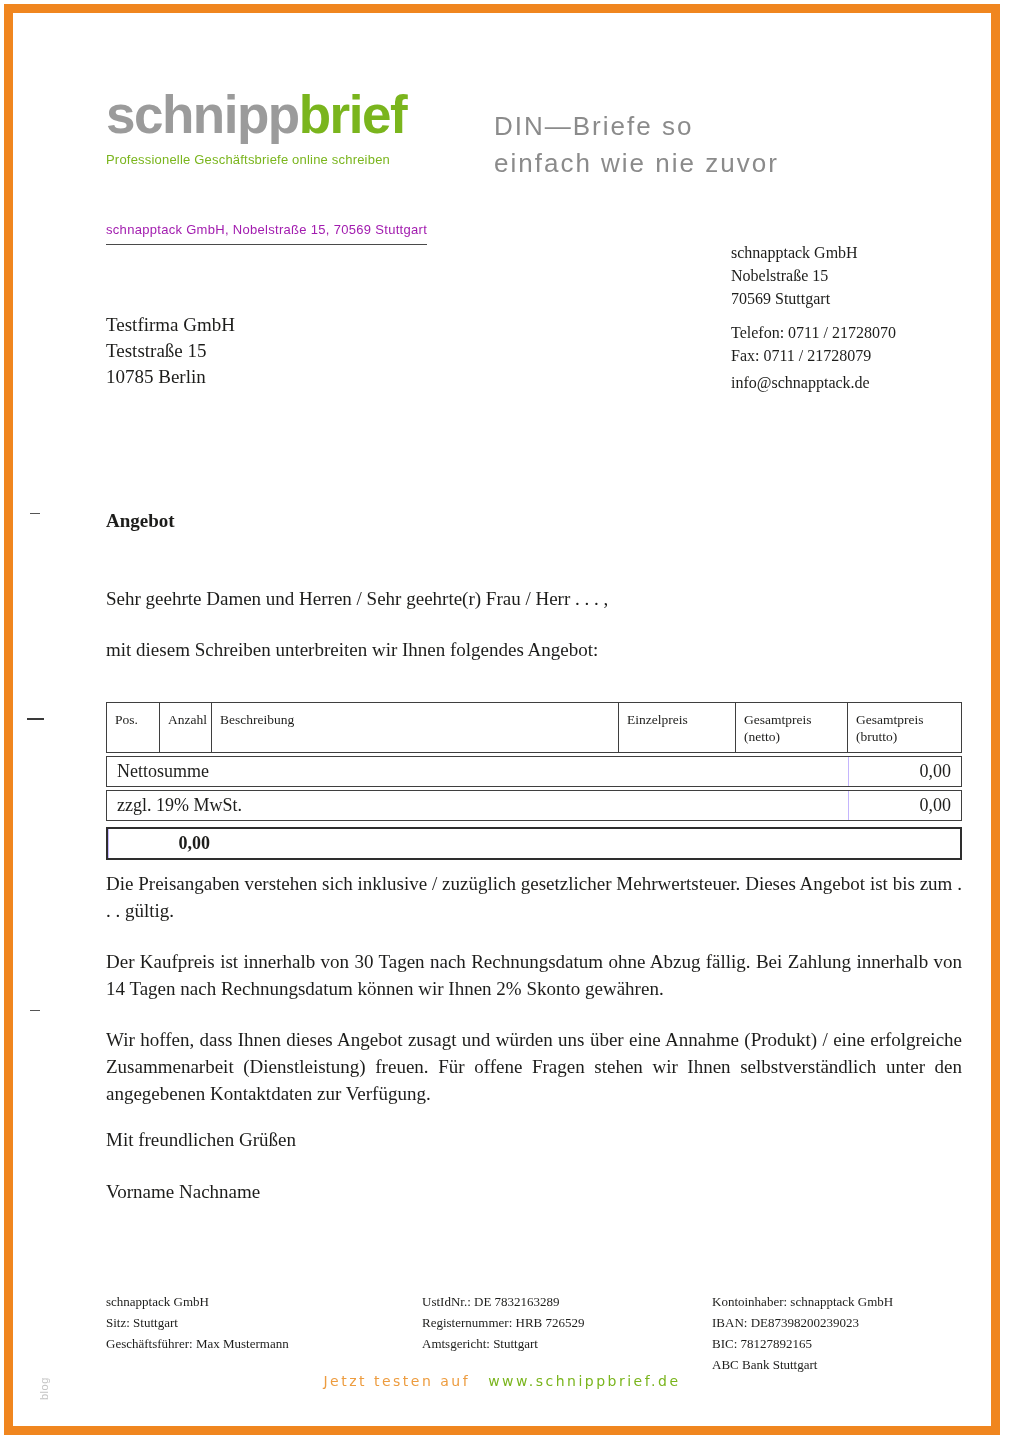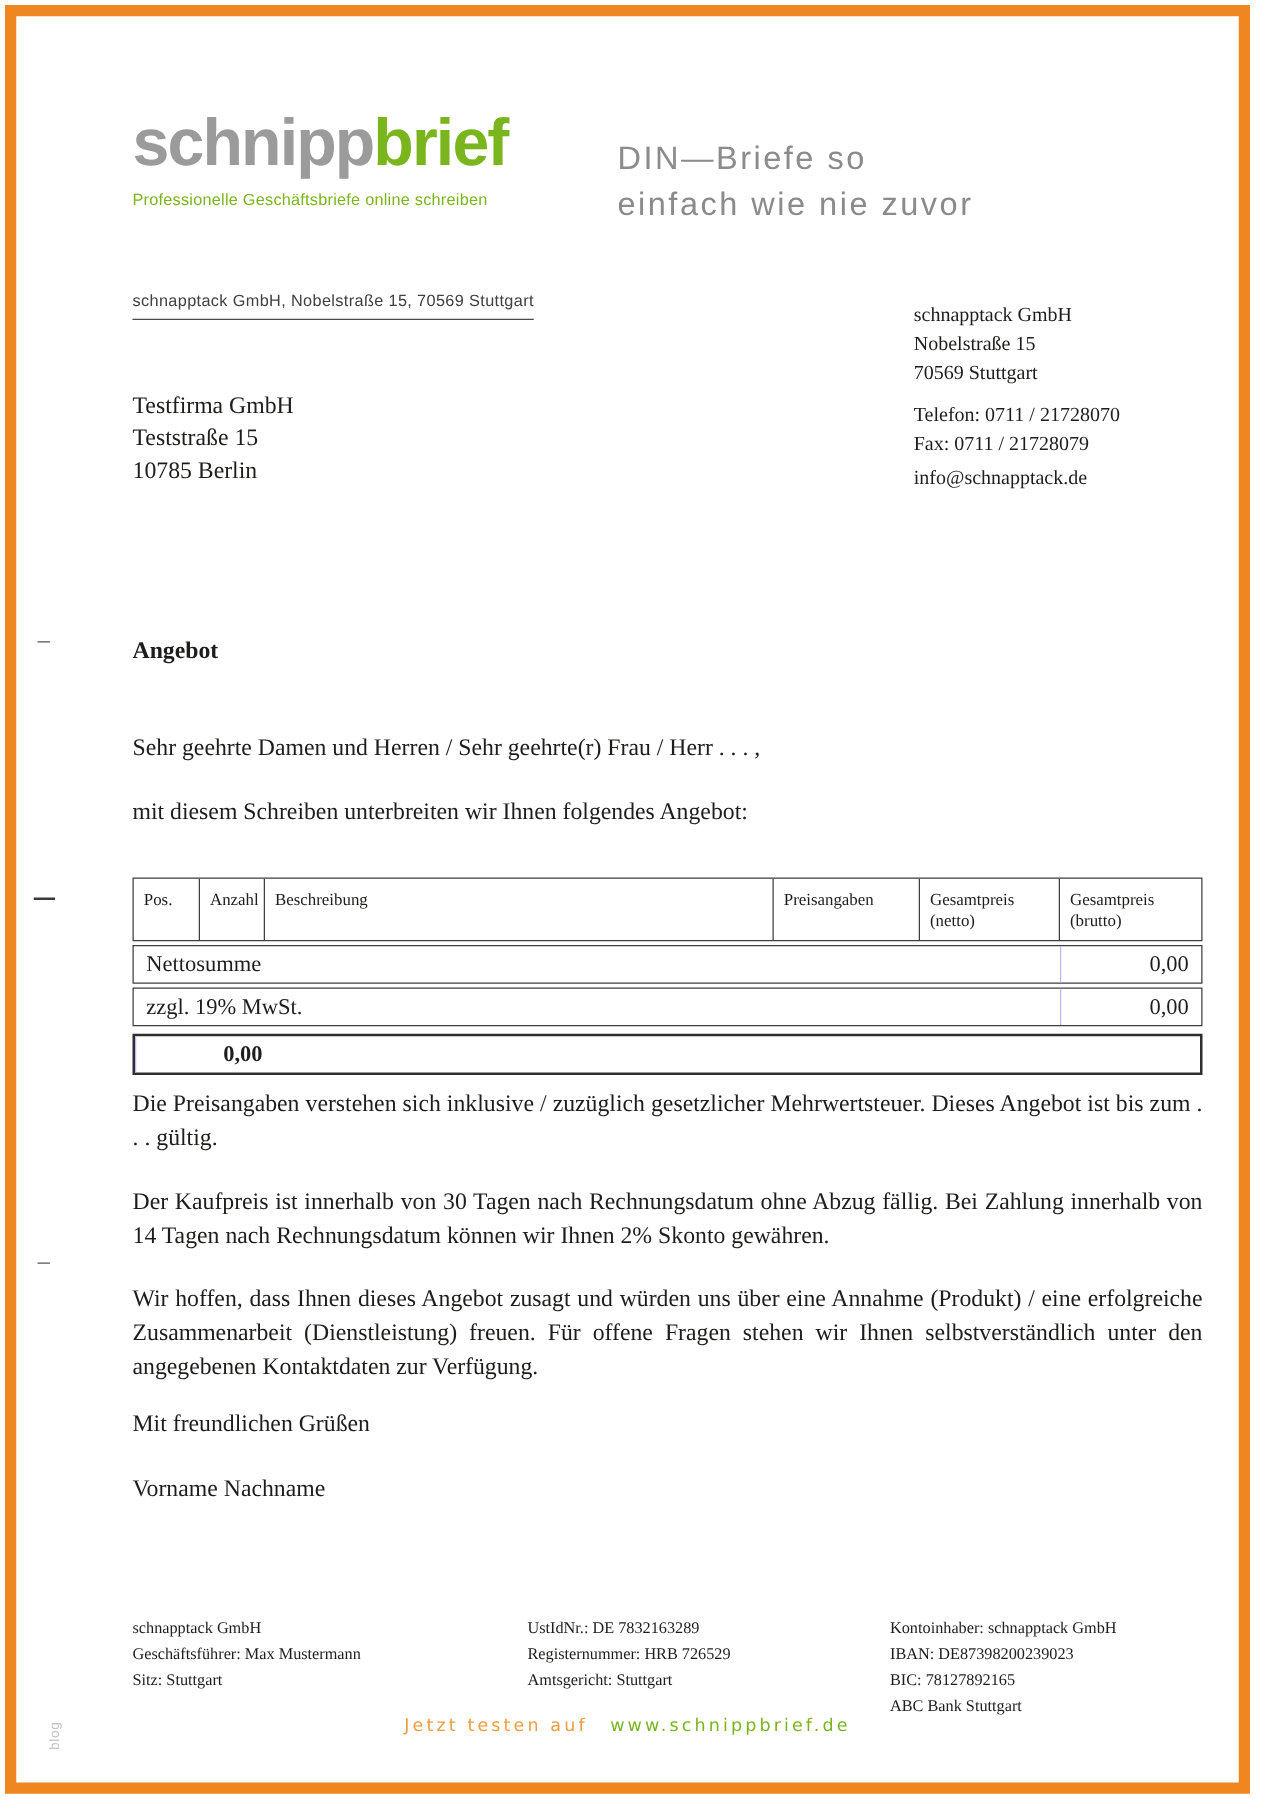--- a/index.html
+++ b/index.html
@@ -69,24 +69,24 @@
     color: #8b8b8b;
     font-size: 26px;
     line-height: 37px;
     letter-spacing: 2px;
   }
 
   
   .sender-line {
     position: absolute;
     left: 106px;
-    top: 233px;
+    top: 222px;
     font-family: "Liberation Sans", sans-serif;
     font-size: 13px;
-    color: #404040;
+    color: #a21caf;
     letter-spacing: 0.3px;
     padding-bottom: 7px;
     border-bottom: 1px solid #4a4a4a;
   }
 
   .recipient {
     position: absolute;
     left: 106px;
     top: 312px;
     font-size: 19px;
@@ -251,21 +251,21 @@
       <div class="th c-pos">
         <div>Pos.</div>
       </div>
       <div class="th c-anzahl">
         <div>Anzahl</div>
       </div>
       <div class="th c-beschr">
         <div>Beschreibung</div>
       </div>
       <div class="th c-einzel">
-        <div>Preisangaben</div>
+        <div>Einzelpreis</div>
       </div>
       <div class="th c-netto">
         <div>Gesamtpreis</div>
         <div>(netto)</div>
       </div>
       <div class="th c-brutto">
         <div>Gesamtpreis</div>
         <div>(brutto)</div>
       </div>
     </div>
@@ -288,22 +288,22 @@
   <p class="para p1">Die Preisangaben verstehen sich inklusive / zuzüglich gesetzlicher Mehrwertsteuer. Dieses Angebot ist bis zum . . . gültig.</p>
   <p class="para p2">Der Kaufpreis ist innerhalb von 30 Tagen nach Rechnungsdatum ohne Abzug fällig. Bei Zahlung innerhalb von 14 Tagen nach Rechnungsdatum können wir Ihnen 2% Skonto gewähren.</p>
   <p class="para p3">Wir hoffen, dass Ihnen dieses Angebot zusagt und würden uns über eine Annahme (Produkt) / eine erfolgreiche Zusammenarbeit (Dienstleistung) freuen. Für offene Fragen stehen wir Ihnen selbstverständlich unter den angegebenen Kontaktdaten zur Verfügung.</p>
 
   <div class="closing">Mit freundlichen Grüßen</div>
   <div class="signature">Vorname Nachname</div>
 
   <div class="footer">
     <div class="f-col f-col1">
       <div>schnapptack GmbH</div>
+      <div>Sitz: Stuttgart</div>
       <div>Geschäftsführer: Max Mustermann</div>
-      <div>Sitz: Stuttgart</div>
     </div>
     <div class="f-col f-col2">
       <div>UstIdNr.: DE 7832163289</div>
       <div>Registernummer: HRB 726529</div>
       <div>Amtsgericht: Stuttgart</div>
     </div>
     <div class="f-col f-col3">
       <div>Kontoinhaber: schnapptack GmbH</div>
       <div>IBAN: DE87398200239023</div>
       <div>BIC: 78127892165</div>

